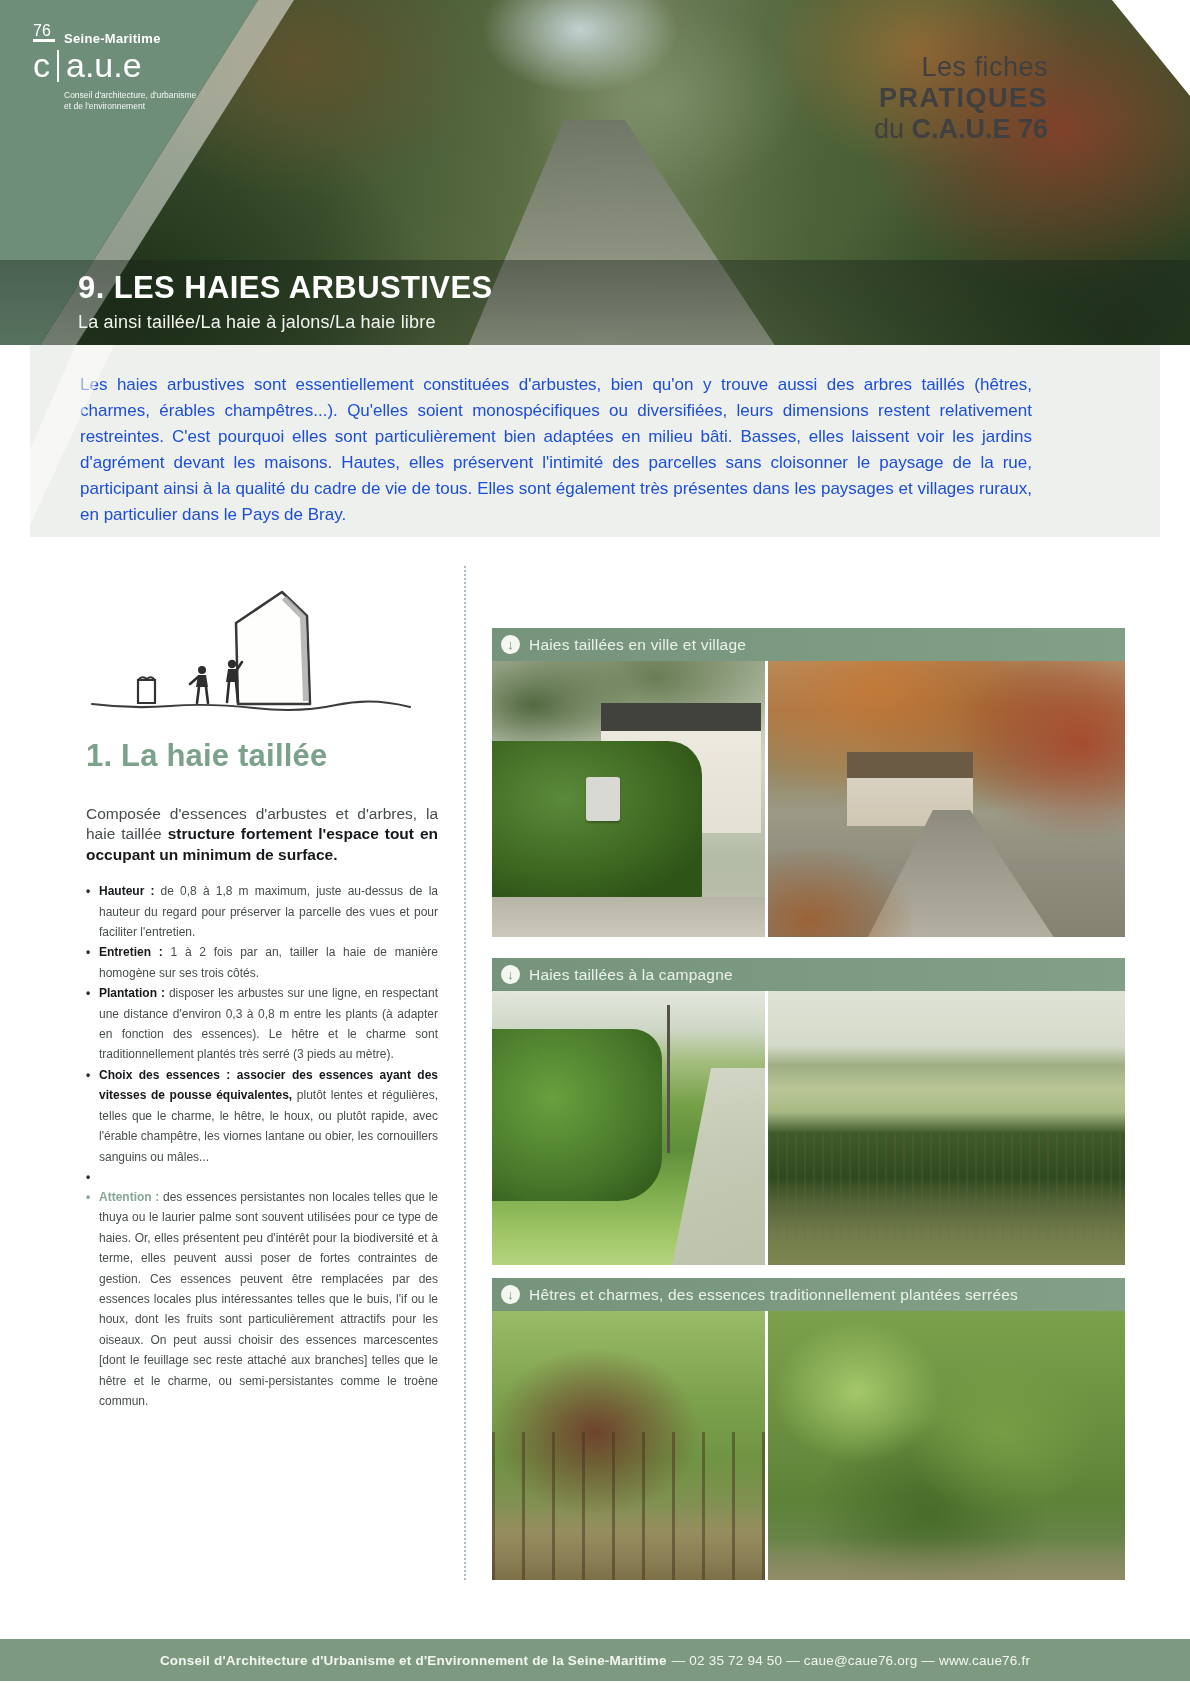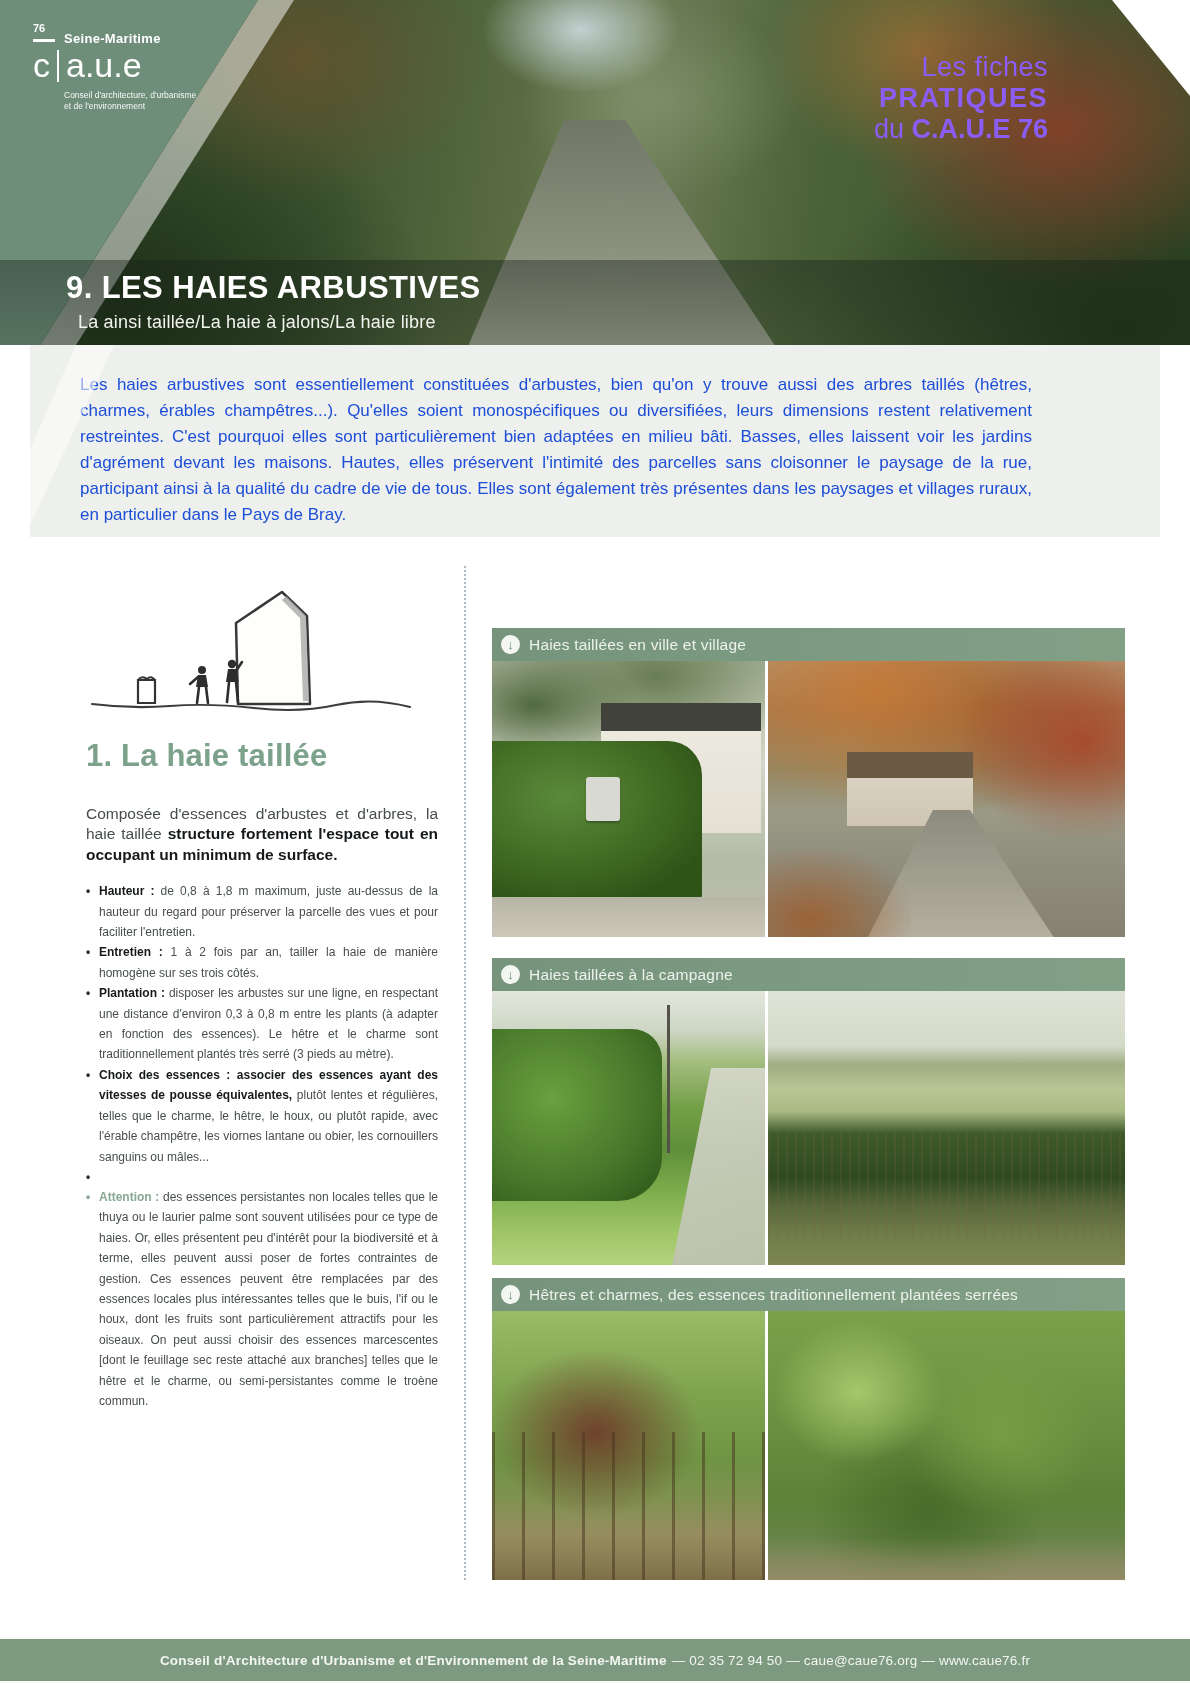--- a/index.html
+++ b/index.html
@@ -19,35 +19,35 @@
       linear-gradient(97deg,#33492a 0%,#3f5631 28%,#5a6c42 44%,#70805a 52%,#4c6238 68%,#36502a 100%);}
   .hero-road{position:absolute;left:455px;top:120px;width:340px;height:225px;opacity:.95;
       background:linear-gradient(to bottom,#707666,#a3a795);
       clip-path:polygon(32% 0,50% 0,94% 100%,4% 100%);}
   .corner-cut{position:absolute;top:0;right:0;width:78px;height:96px;background:#fff;
       clip-path:polygon(0 0,100% 0,100% 100%);}
   .logo-band{position:absolute;top:0;left:0;width:310px;height:345px;background:rgba(255,255,255,.5);
       clip-path:polygon(258px 0,294px 0,76px 345px,40px 345px);}
   .logo-panel{position:absolute;top:0;left:0;width:310px;height:345px;background:#6e8e79;color:#fff;
       clip-path:polygon(0 0,258px 0,40px 345px,0 345px);}
-  .logo-num{position:absolute;left:33px;top:22px;font-size:11px;font-weight:bold;}
+  .logo-num{position:absolute;left:33px;top:22px;font-size:16px;font-weight:normal;}
   .logo-num-bar{position:absolute;left:33px;top:39px;width:22px;height:3px;background:#fff;}
   .logo-region{position:absolute;left:64px;top:31px;font-size:13px;font-weight:bold;letter-spacing:.3px;}
   .logo-acronym{position:absolute;left:33px;top:46px;font-size:34px;font-weight:400;
       display:flex;align-items:center;gap:7px;}
   .logo-sep{display:inline-block;width:2px;height:32px;background:#fff;}
   .logo-sub{position:absolute;left:64px;top:90px;font-size:8.5px;line-height:11px;opacity:.95;}
-  .series{position:absolute;top:52px;right:142px;text-align:right;color:#8b5cf6;line-height:1.15;}
+  .series{position:absolute;top:52px;right:142px;text-align:right;color:#404040;line-height:1.15;}
   .series-l1{font-size:27px;font-weight:300;letter-spacing:.5px;}
   .series-l2{font-size:27px;font-weight:700;letter-spacing:1.5px;}
   .series-l3{font-size:27px;font-weight:300;}
   .series-l3 .bold{font-weight:700;}
   .title-overlay{position:absolute;left:0;top:260px;width:100%;height:85px;
       background:linear-gradient(180deg,rgba(23,34,25,.42),rgba(23,34,25,.26));}
-  .title-overlay h1{position:absolute;left:66px;top:10px;margin:0;font-size:31px;font-weight:800;
+  .title-overlay h1{position:absolute;left:78px;top:10px;margin:0;font-size:31px;font-weight:800;
       color:#fff;letter-spacing:.4px;}
   .title-overlay .subtitle{position:absolute;left:78px;top:52px;font-size:18px;color:#f2f4ef;letter-spacing:.2px;}
 
   
   .intro{position:absolute;left:30px;top:345px;width:1130px;height:192px;background:#edf0ec;overflow:hidden;}
   .intro::before{content:"";position:absolute;left:0;top:0;width:90px;height:192px;
       background:rgba(255,255,255,.55);clip-path:polygon(46px 0,84px 0,0 180px,0 104px);}
   .intro p{margin:0;padding:27px 128px 0 50px;font-size:17px;line-height:26px;color:#1d4ed8;text-align:justify;}
 
   

